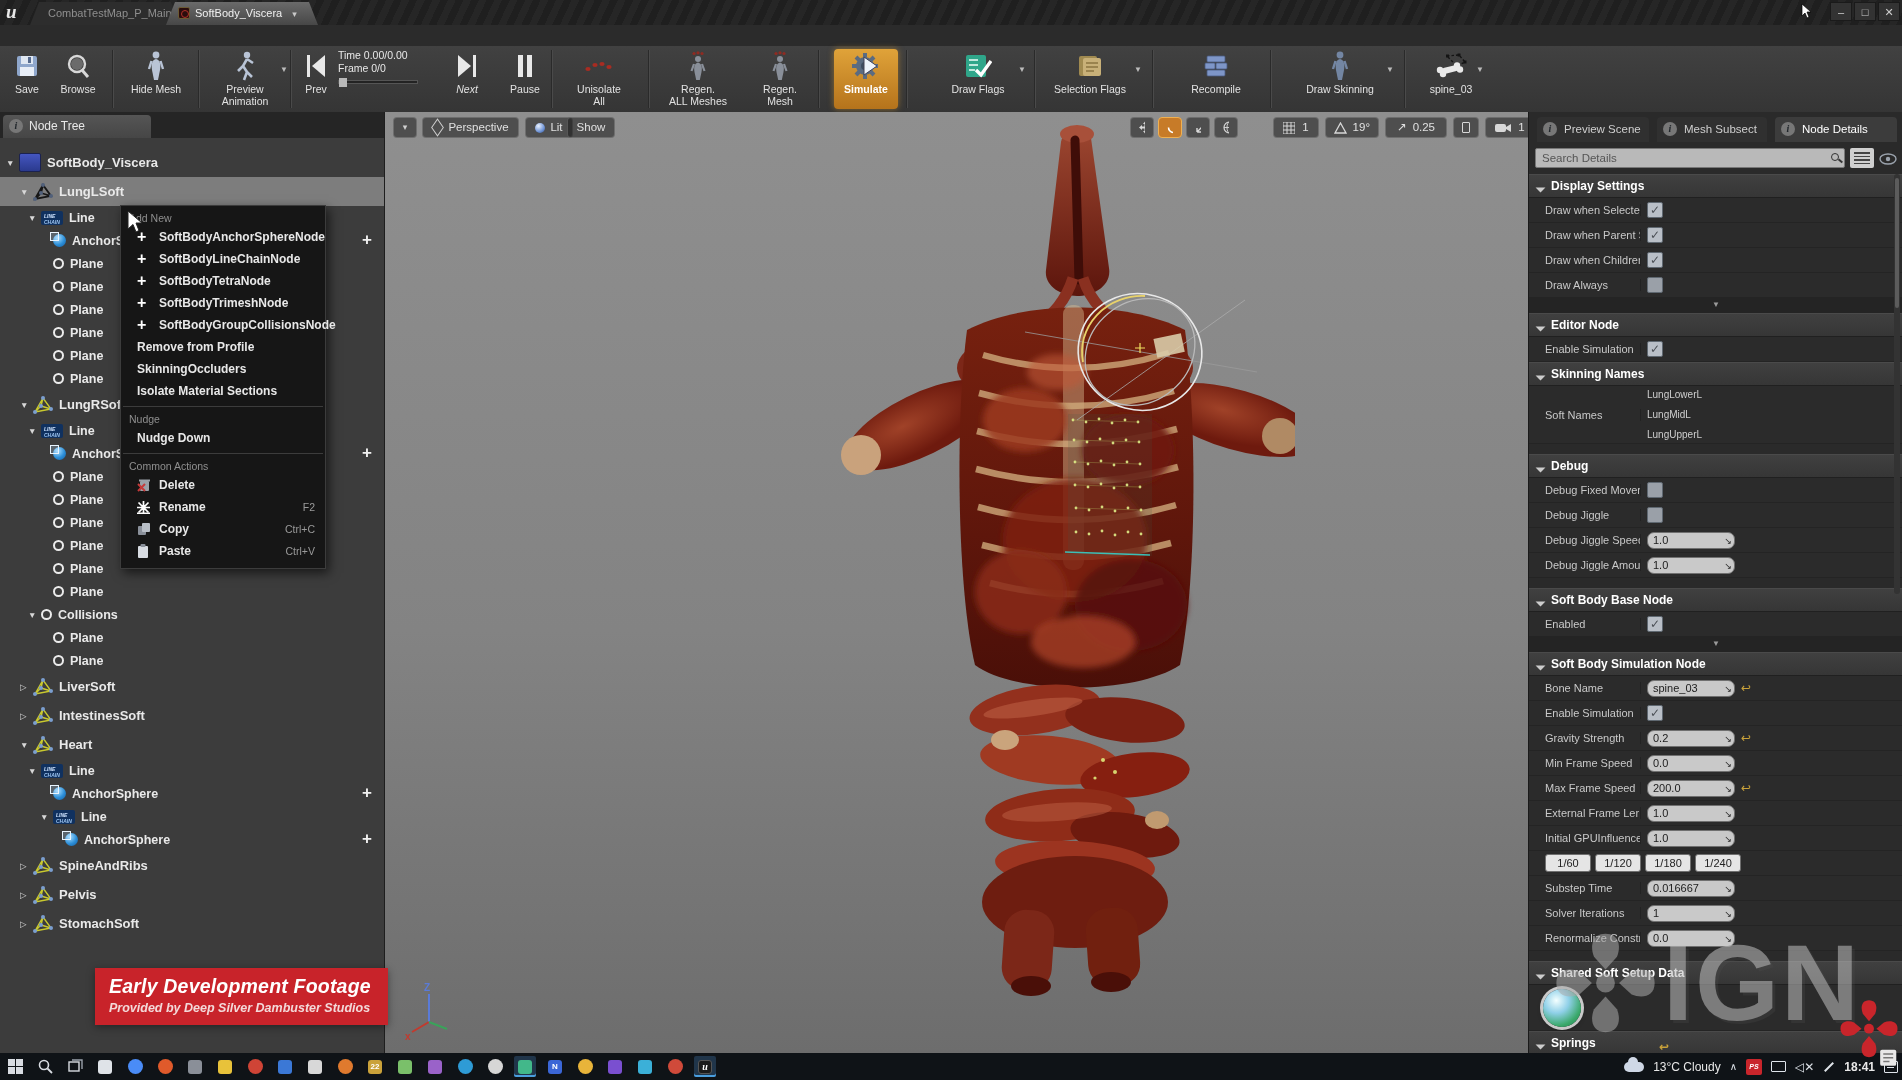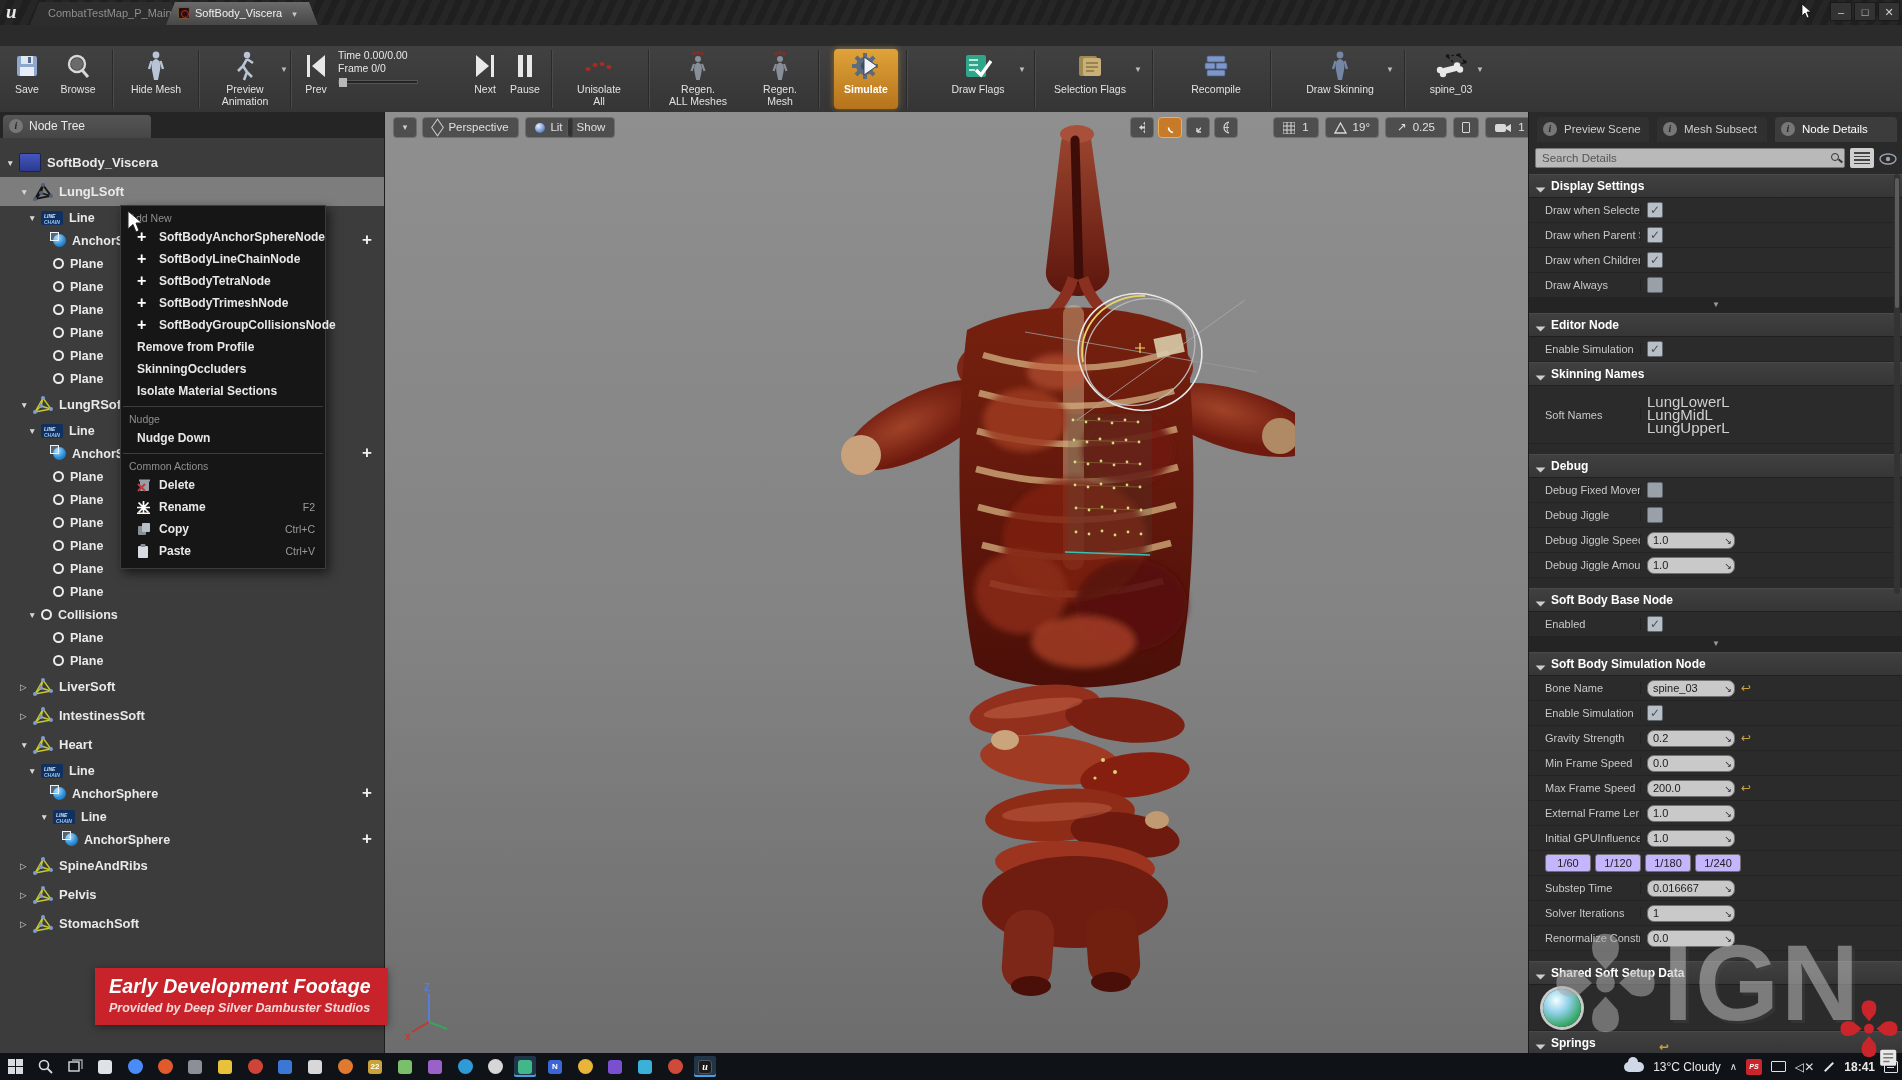--- a/index.html
+++ b/index.html
@@ -79,24 +79,24 @@
 .shead{height:24px;background:linear-gradient(#404040,#363636);border-top:1px solid #4a4a4a;border-bottom:1px solid #202020;color:#fff;font-weight:700;font-size:12px;line-height:23px;padding-left:22px;position:relative}
 .shead .tri{position:absolute;left:8px;top:9px;width:0;height:0;border-left:7px solid #cdcdcd;border-top:7px solid transparent;transform:rotate(-45deg)}
 .prow{position:relative;height:25px;display:flex;align-items:center;border-bottom:1px solid #242424;background:#2b2b2b}
 .plabel{width:112px;flex:none;padding-left:16px;font-size:11px;color:#c9c9c9;overflow:hidden;white-space:nowrap;border-right:1px solid #222}
 .pval{flex:1;display:flex;align-items:center;padding-left:6px;gap:6px}
 .pchk{width:16px;height:16px;background:#b9bfc7;border-radius:2px;border:1px solid #5f6871;color:#4a4f55;font-size:12px;font-weight:700;text-align:center;line-height:15px}
 .pchk.off{color:transparent;background:#9aa0a8}
 .pin{width:88px;height:17px;background:#c9c9c9;border:1px solid #707070;border-radius:7px;color:#1c1c1c;font-size:11px;line-height:15px;padding:0 14px 0 5px;position:relative}
 .pin .spin{position:absolute;right:2px;top:1px;color:#2a2a2a;font-size:9px}
 .preset{color:#c9a23a;font-size:12px}
-.plines{font-size:15px;color:#cfcfcf;line-height:13px}
+.plines{font-size:10px;color:#cfcfcf;line-height:20px}
 .pexp{height:15px;background:#242424;text-align:center;color:#9a9a9a;font-size:8px;line-height:14px}
 .pgap{height:10px;background:#2a2a2a}
-.fbtn{width:46px;height:18px;background:#c4b5fd;border:1px solid #6f6f6f;border-radius:3px;color:#222;font-size:11px;text-align:center;line-height:16px;margin-right:4px}
+.fbtn{width:46px;height:18px;background:#e5e5e5;border:1px solid #6f6f6f;border-radius:3px;color:#222;font-size:11px;text-align:center;line-height:16px;margin-right:4px}
 .sphthumb{width:38px;height:38px;border-radius:50%;margin:4px 0 4px 14px;background:radial-gradient(circle at 35% 30%,#f4ffff,#8fd0e8 35%,#3aa86a 70%,#1e7a4e);box-shadow:0 0 0 3px rgba(230,230,230,.85),0 2px 5px rgba(0,0,0,.5)}
 #pscroll{position:absolute;right:2px;top:62px;width:6px;height:420px;background:#333;border-radius:3px}
 #pscroll::before{content:"";position:absolute;left:1px;top:4px;width:4px;height:130px;background:#5c5c5c;border-radius:2px}
 
 #banner{position:absolute;left:95px;top:968px;width:293px;height:57px;background:#c8232a;z-index:45;padding:7px 0 0 14px;box-shadow:0 2px 8px rgba(0,0,0,.4)}
 #banner .b1{font:italic 900 19.5px "Liberation Sans",sans-serif;color:#fff;letter-spacing:.2px}
 #banner .b2{font:italic 700 12.5px "Liberation Sans",sans-serif;color:#f3d9d9;margin-top:3px}
 #watermark{position:absolute;left:1548px;top:915px;width:350px;height:135px;z-index:30;opacity:.55;display:flex;align-items:center;color:#c9c9c9}
 #watermark .wtxt{font-size:108px;font-weight:800;letter-spacing:2px;color:#bfbfbf;text-shadow:3px 3px 0 rgba(80,80,80,.45)}
 #ignred{position:absolute;left:1838px;top:998px;z-index:60}
@@ -209,21 +209,21 @@
             </svg>
           </span>
         </div>
         <div class="tbl">Prev</div>
       </div>
       <div class="tbi" id="tb-time" style="left: 338px; width: 88px;">
         <div class="t1">Time 0.00/0.00</div>
         <div class="t1">Frame 0/0</div>
         <div id="tb-slider"></div>
       </div>
-      <div class="tbi" style="left: 464px; width: 42px;">
+      <div class="tbi" style="left: 446px; width: 42px; font-style: italic;">
         <div class="tbico">
           <span class="ic">
             <svg width="22" height="26">
               <path d="M2,2 L15,13 L2,24 Z" fill="#e8e8e8"></path>
               <rect x="17" y="2" width="3" height="22" fill="#e8e8e8"></rect>
             </svg>
           </span>
         </div>
         <div class="tbl">Next</div>
       </div>

